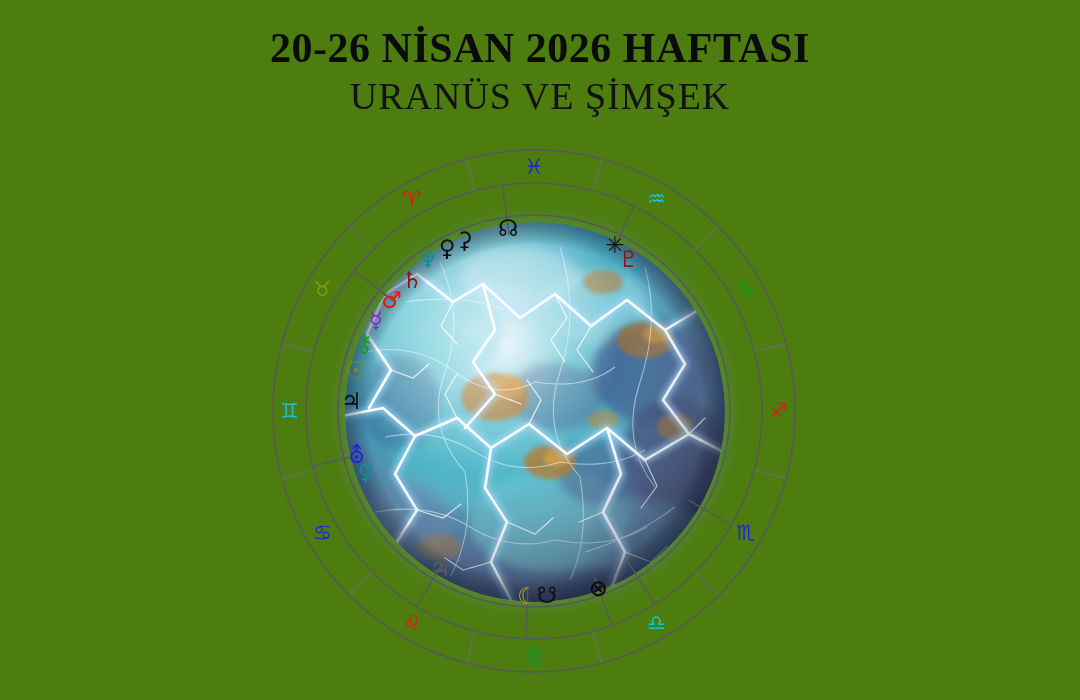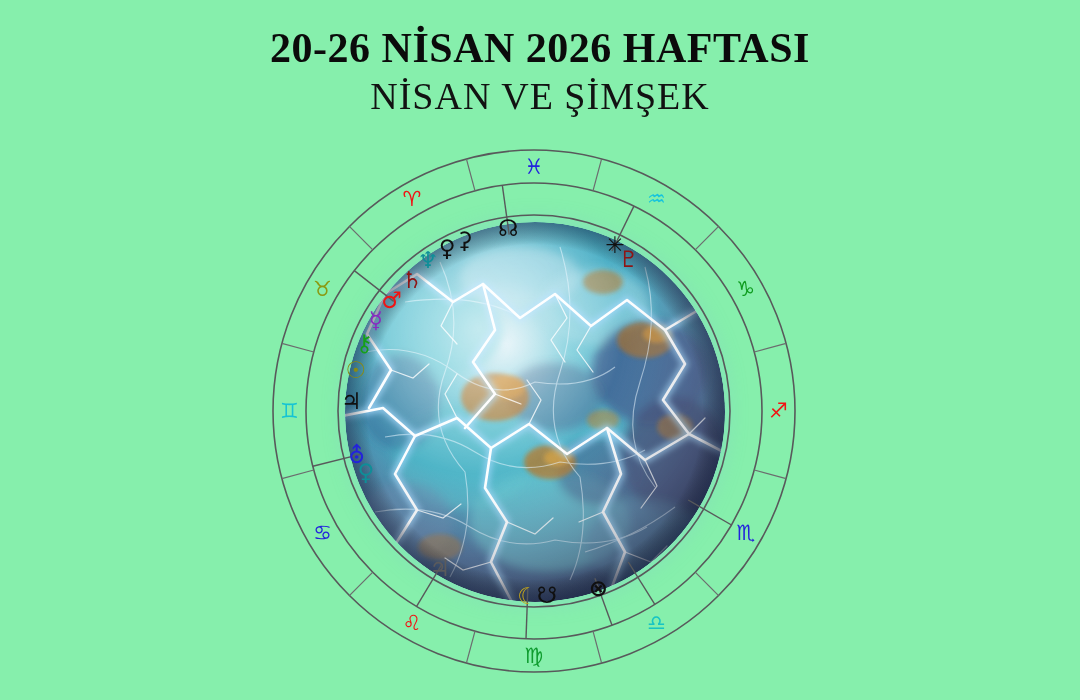--- a/index.html
+++ b/index.html
@@ -4,21 +4,21 @@
 <style>
   html, body {
     margin: 0;
     padding: 0;
     background: #ffffff;
   }
   #page {
     position: relative;
     width: 1080px;
     height: 700px;
-    background: #86efac;
+    background: #4d7c0f;
     overflow: hidden;
     font-family: "Liberation Serif", serif;
   }
 
   
   #title-block {
     position: absolute;
     left: 0;
     top: 26px;
     width: 1080px;
@@ -94,21 +94,21 @@
   }
   #globe-svg { display: block; }
 </style>
 </head>
 <body>
 
 <div id="page">
 
   <div id="title-block">
     <div id="title-main">20-26 NİSAN 2026 HAFTASI</div>
-    <div id="title-sub">NİSAN VE ŞİMŞEK</div>
+    <div id="title-sub">URANÜS VE ŞİMŞEK</div>
   </div>
 
   <div id="globe-wrap">
     <svg id="globe-svg" width="380" height="380" viewBox="0 0 380 380" xmlns="http://www.w3.org/2000/svg">
       <defs>
         <radialGradient id="gBase" cx="42%" cy="32%" r="78%">
           <stop offset="0%" stop-color="#d8eef5"></stop>
           <stop offset="22%" stop-color="#6fc9d8"></stop>
           <stop offset="48%" stop-color="#3fa7c0"></stop>
           <stop offset="72%" stop-color="#35608f"></stop>

